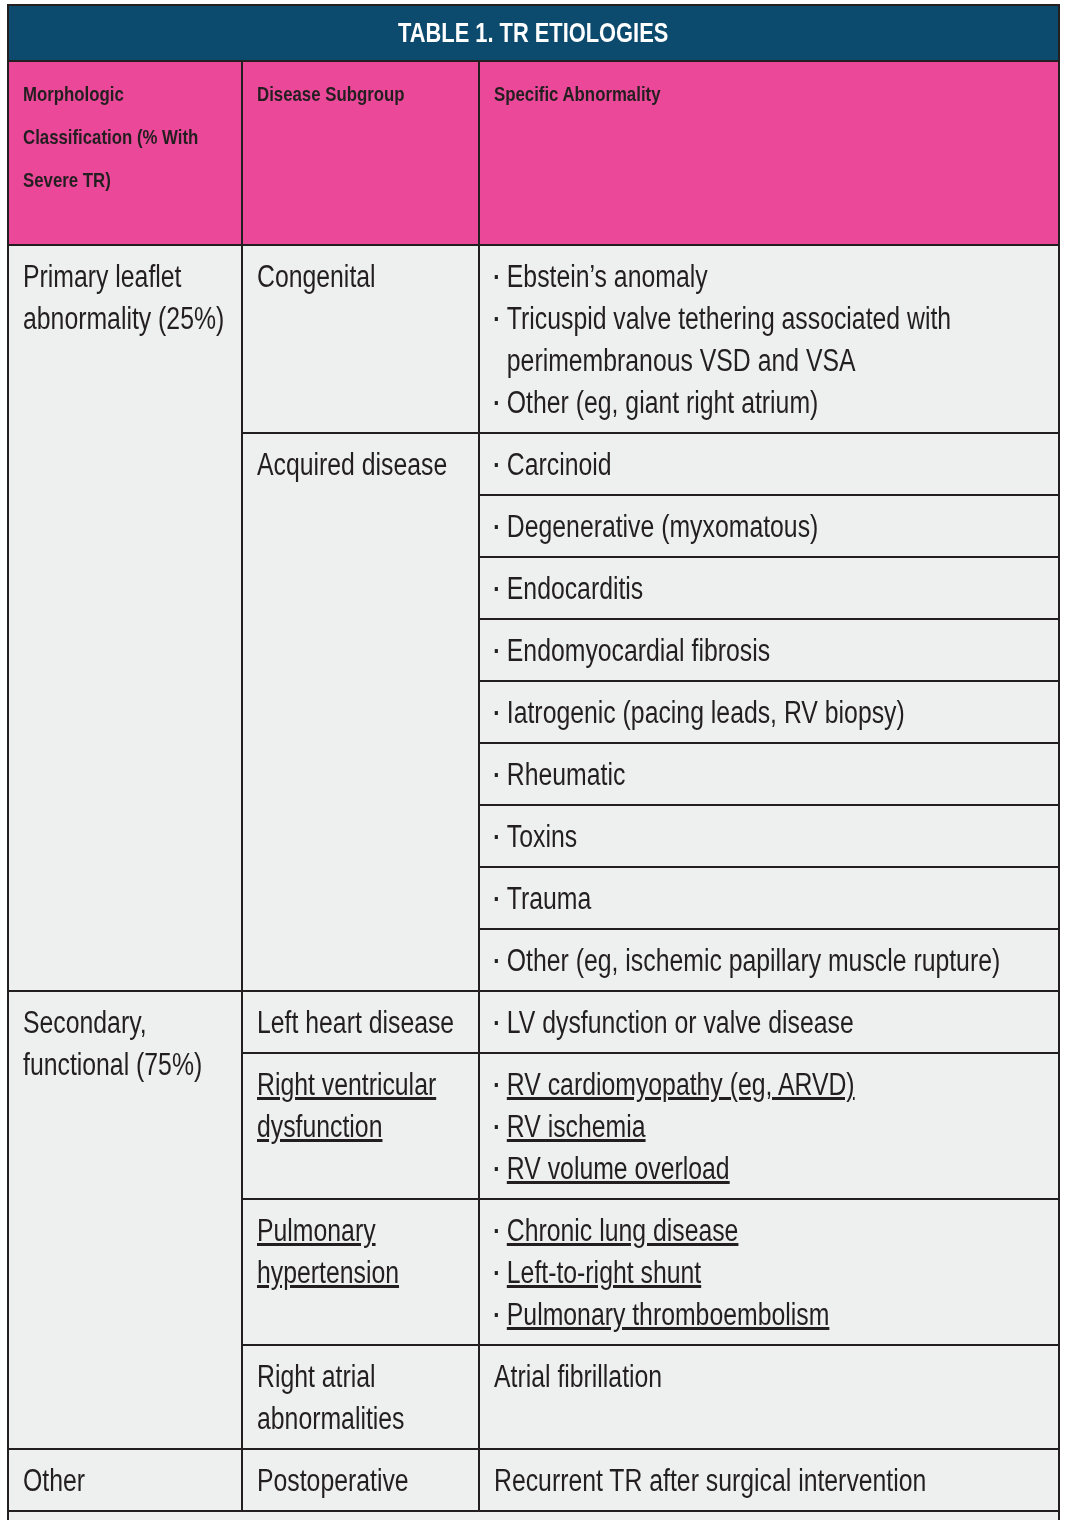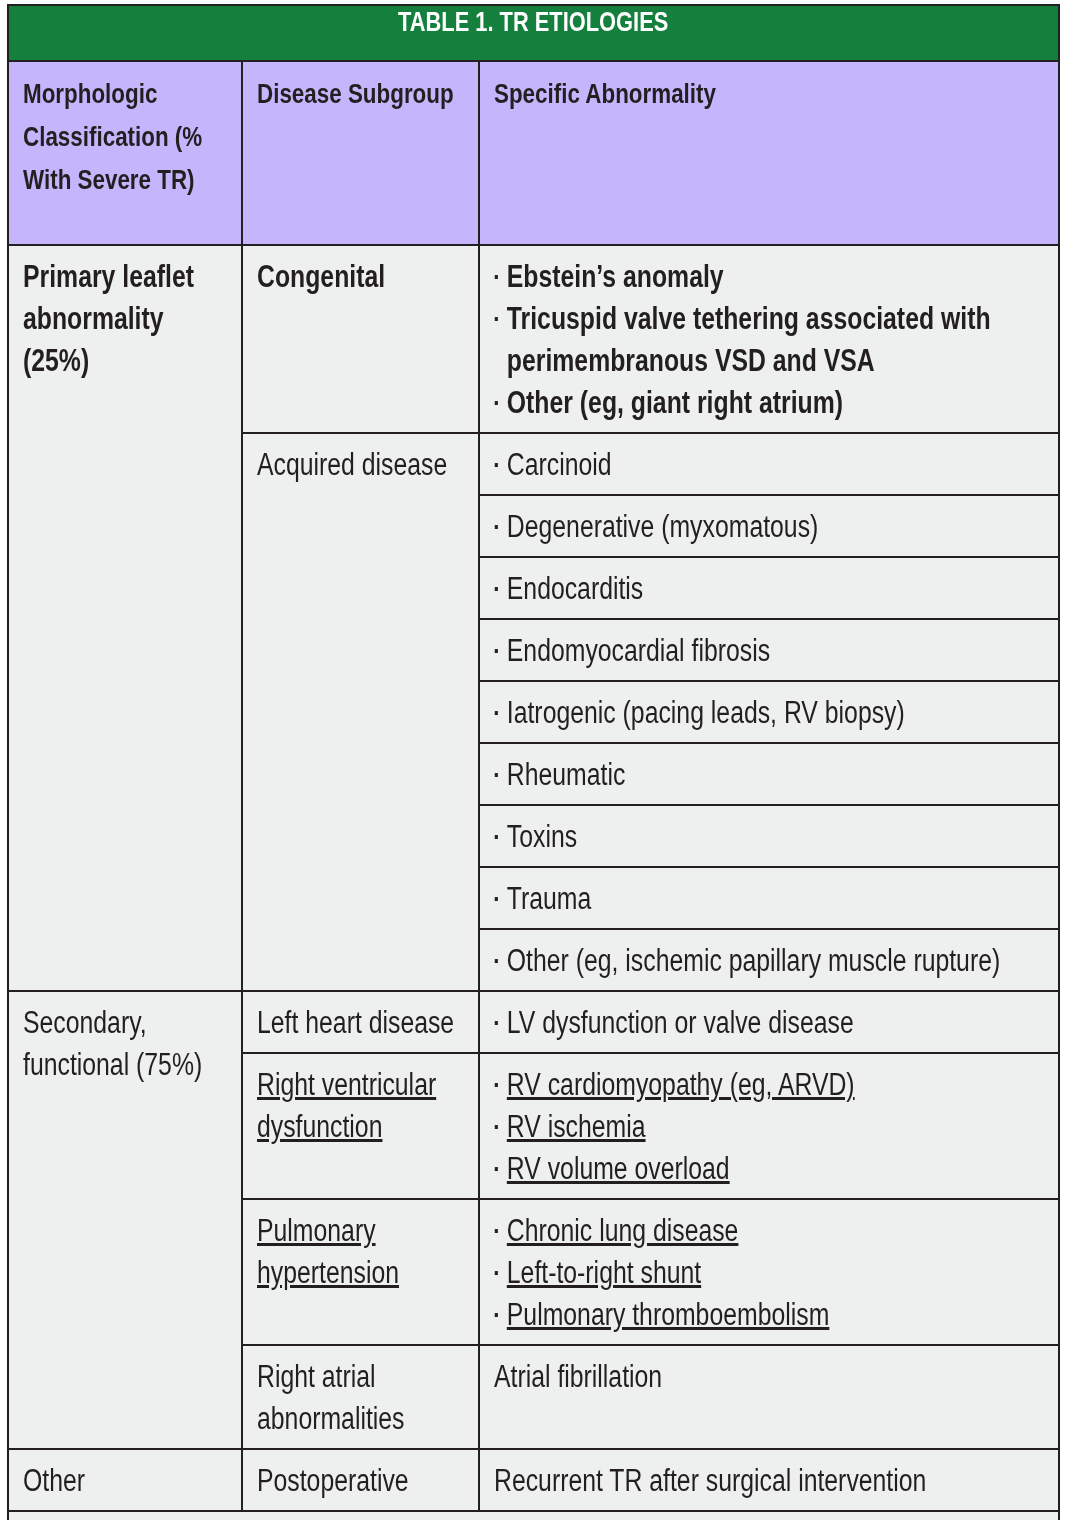--- a/index.html
+++ b/index.html
@@ -1,28 +1,28 @@
 <!DOCTYPE html>
 <html><head>
 <meta charset="utf-8">
 <style>
   html, body { margin:0; padding:0; background:#ffffff; }
   body { width:1066px; height:1520px; position:relative; overflow:hidden;
          font-family: "Liberation Sans", sans-serif; color:#231f20; }
   .tbl { position:absolute; left:7px; top:4px; width:1053px; border:2px solid #231f20; box-sizing:border-box; background:#eef0ef; }
-  .title { background:#15803d; color:#ffffff; height:54px; display:flex; justify-content:center;
+  .title { background:#0c4a6e; color:#ffffff; height:54px; display:flex; align-items:center; justify-content:center;
            font-family:"Liberation Sans", sans-serif; font-weight:bold; font-size:28px; letter-spacing:0px;
            border-bottom:2px solid #231f20; transform-origin:center; }
   .title span { display:inline-block; transform:scaleX(0.78); }
   table { border-collapse:collapse; width:100%; table-layout:fixed; }
   td, th { border:2px solid #231f20; vertical-align:top; text-align:left; padding:10px 14px 8px 14px; }
   tr:first-child th { border-top:none; }
   td:first-child, th:first-child { border-left:none; }
   td:last-child, th:last-child { border-right:none; }
-  th { background:#c4b5fd; font-weight:bold; font-size:28px; line-height:43px; height:164px;margin-left:31px; }
+  th { background:#ec4899; font-weight:bold; font-size:21px; line-height:43px; height:164px;margin-left:31px; }
   td { font-size:31px; line-height:42px; }
   ul { list-style:none; margin:0; padding:0; }
   li { position:relative; padding-left:16px; }
   li .bul { position:absolute; left:0; top:0; }
   .foot td { font-size:27px; line-height:48px; padding:6px 14px 4px 14px; border-bottom:none; }
   .colA { width:233px; } .colB { width:237px; }
   .c { display:block; transform:scaleX(0.8); transform-origin:left top; width:125%; }
 </style>
 </head>
 <body>
@@ -42,21 +42,21 @@
         <th>
             <span class="c">Morphologic Classification (% With Severe TR)</span>
           </th>
         <th>
             <span class="c">Disease Subgroup</span>
           </th>
         <th>
             <span class="c">Specific Abnormality</span>
           </th>
       </tr>
-    <tr style="height: 182px; font-weight: bold;">
+    <tr style="height: 182px;">
           <td rowspan="10">
             <span class="c">Primary leaflet abnormality (25%)</span>
           </td>
           <td rowspan="1">
             <span class="c">Congenital</span>
           </td>
           <td>
             <div class="c">
               <ul>
                 <li><span class="bul" style="font-size: 16px;">▪</span><span>Ebstein’s anomaly</span></li>

